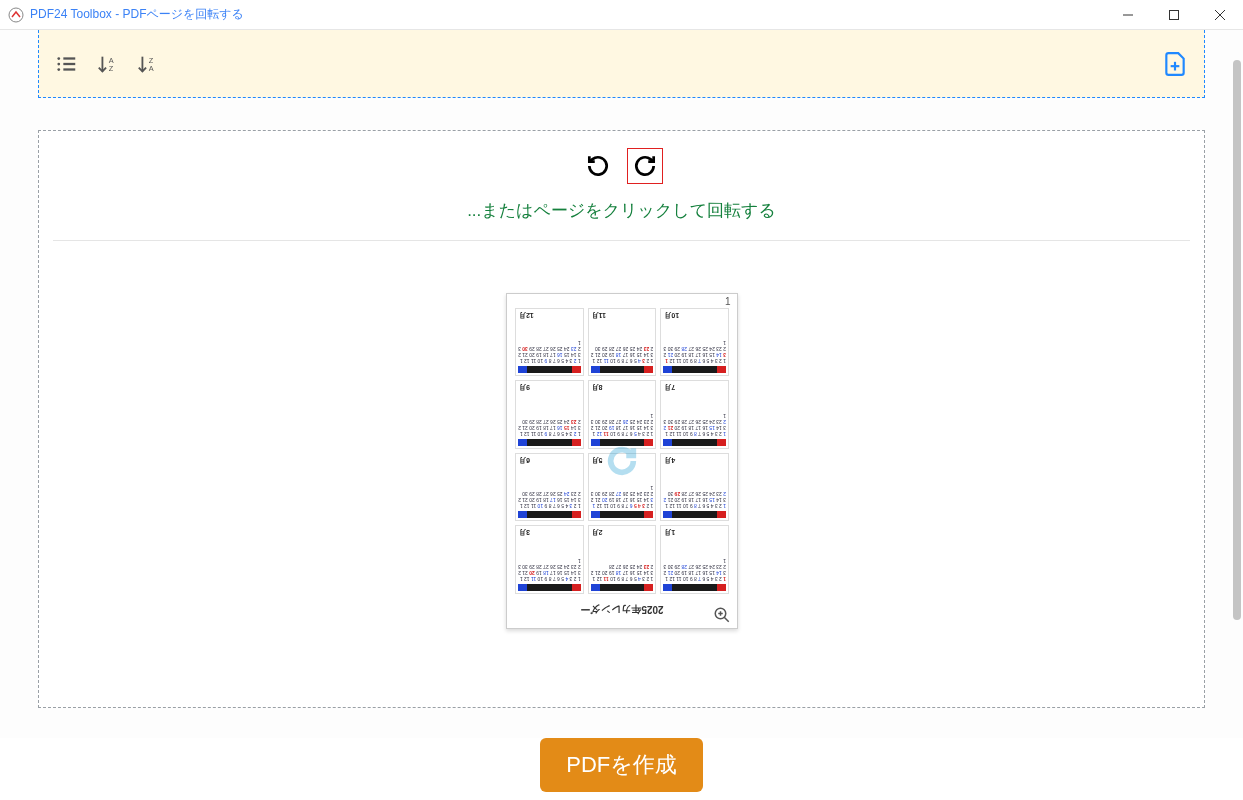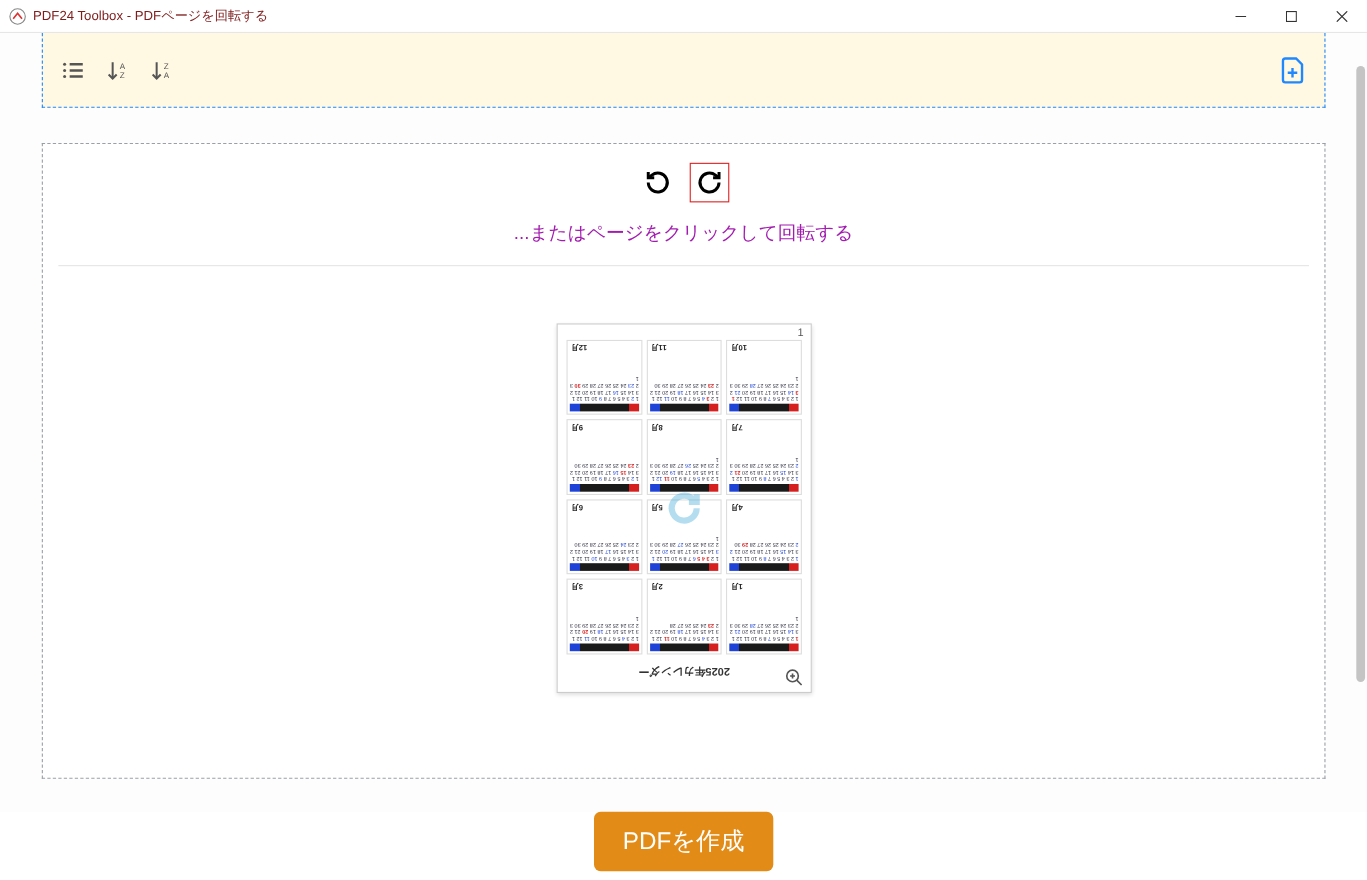--- a/index.html
+++ b/index.html
@@ -1,20 +1,20 @@
 <!DOCTYPE html>
 <html><head>
 <meta charset="utf-8">
 <style>
   * { box-sizing: border-box; margin: 0; padding: 0; }
   html, body { width: 1243px; height: 800px; font-family: "Segoe UI", "Yu Gothic UI", Arial, sans-serif; background:#fff; overflow:hidden; }
   
   .titlebar { height:30px; width:100%; display:flex; align-items:center; background:#fff; border-bottom:1px solid #e6e6e6; }
   .titlebar .app-icon { width:16px; height:16px; margin:0 6px 0 8px; }
-  .titlebar .title-text { font-size:12px; color:#7f1d1d; flex:0 0 auto; }
+  .titlebar .title-text { font-size:12px; color:#3b82f6; flex:0 0 auto; }
   .titlebar .spacer { flex:1; }
   .winbtn { width:46px; height:30px; display:flex; align-items:center; justify-content:center; color:#333; }
   .winbtn svg { width:10px; height:10px; stroke:currentColor; fill:none; stroke-width:1; }
 
   
   .app-body { position:relative; width:100%; height:770px; background:#fdfdfd; }
   .rscroll { position:absolute; right:2px; top:30px; width:8px; height:560px; border-radius:4px; background:#c4c4c4; }
 
   .content { padding:0 38px 0 38px; height:100%; }
 
@@ -25,21 +25,21 @@
   .toolbar-strip .grow { flex:1; }
   .addfile { width:30px; height:30px; display:flex; align-items:center; justify-content:center; color:#1f88ff; }
   .addfile svg { width:26px; height:26px; }
 
   
   .workzone { margin-top:32px; width:100%; height:578px; border:1.5px dashed #9aa0a6; background:#fff; }
   .rotate-controls { width:100%; text-align:center; padding:18px 0 8px 0; }
   .rotbtn { display:inline-flex; width:34px; height:34px; align-items:center; justify-content:center; margin:0 4px; }
   .rotbtn svg { width:26px; height:26px; stroke:#000; stroke-width:2.5; fill:none; }
   .rotbtn.sel { outline:1px solid #e02020; }
-  .hint { text-align:center; font-size:17px; color:#a21caf; padding:8px 0 18px 0; }
+  .hint { text-align:center; font-size:17px; color:#15803d; padding:8px 0 18px 0; }
   .hr { margin:0 14px; height:1px; background:#e5e5e5; }
 
   
   .thumbwrap { width:100%; display:flex; justify-content:center; padding-top:52px; }
   .thumb { position:relative; width:232px; height:336px; background:#fff; border:1px solid #ccc; box-shadow:0 2px 4px rgba(0,0,0,.15); }
   .thumb .pgnum { position:absolute; top:2px; right:6px; font-size:10px; color:#555; }
   .thumb .rot-overlay { position:absolute; top:50%; left:50%; width:34px; height:34px; transform:translate(-50%,-50%); opacity:.35; }
   .thumb .rot-overlay svg { width:34px; height:34px; stroke:#2aa3d6; stroke-width:4; fill:none; }
   .thumb .zoom { position:absolute; bottom:4px; right:6px; width:18px; height:18px; color:#555; }
   .thumb .zoom svg { width:18px; height:18px; }

